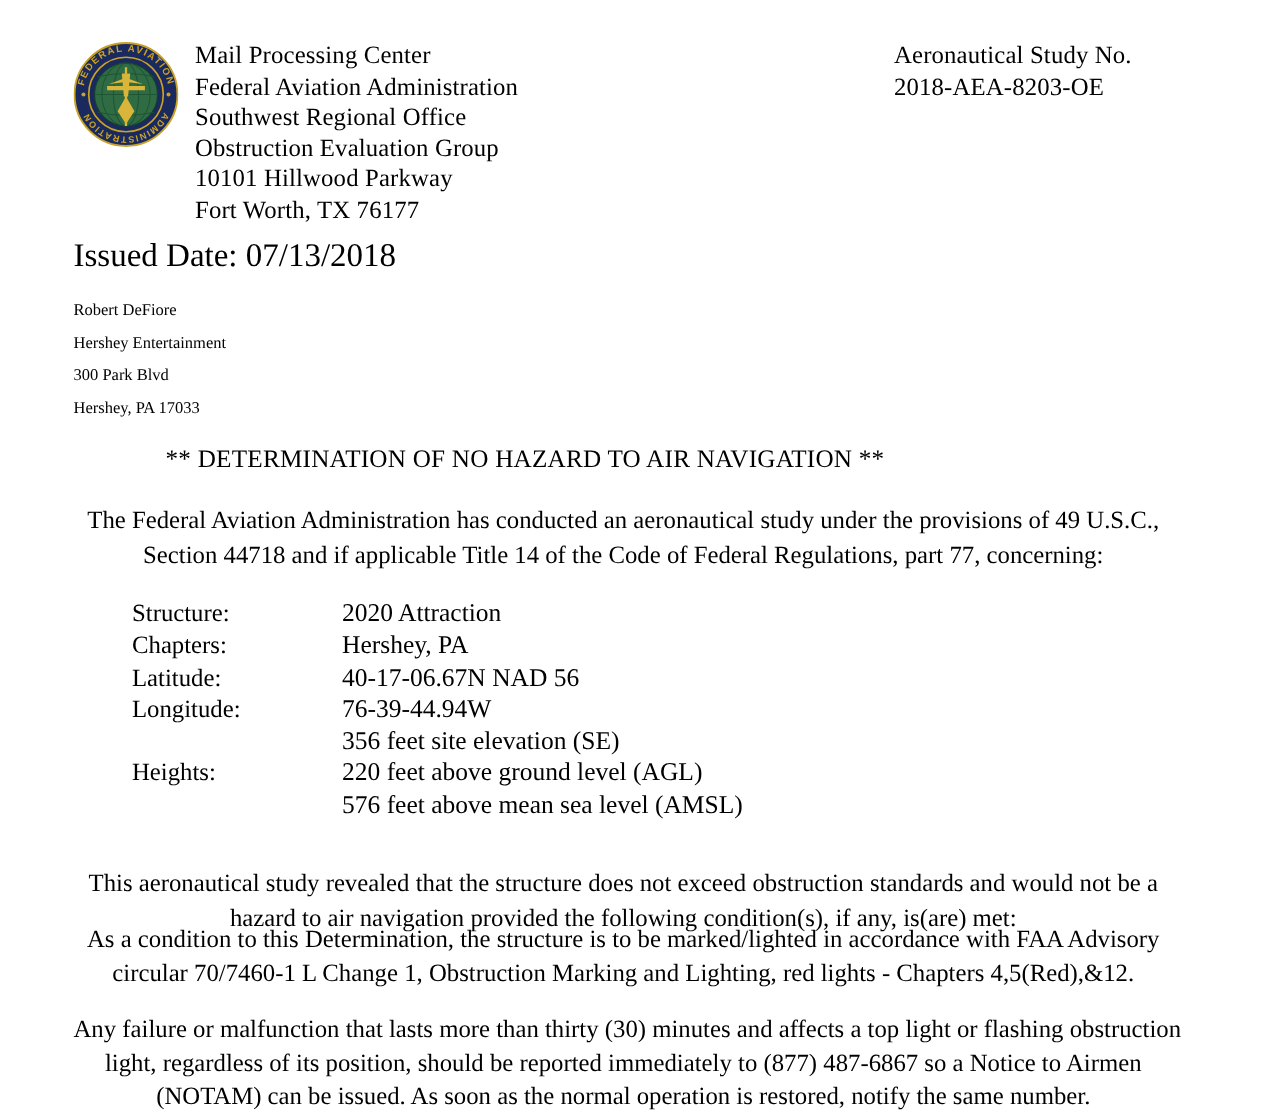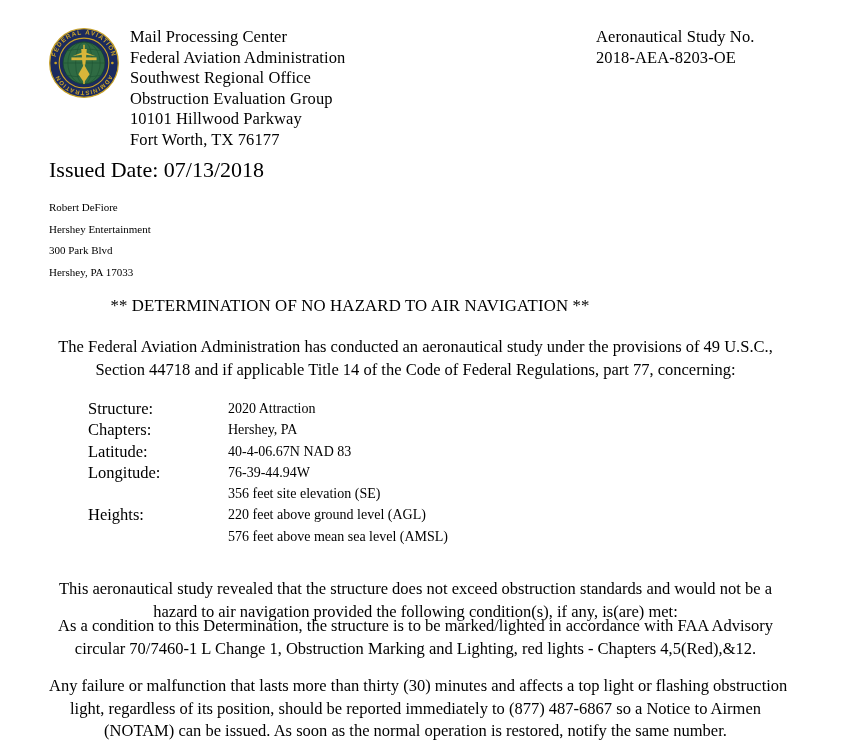--- a/index.html
+++ b/index.html
@@ -142,21 +142,21 @@
     align-items: center;
     line-height: 21.3px;
   }
   .details-label {
     width: 140px;
     flex: 0 0 140px;
     font-size: 16.5px;
     white-space: nowrap;
   }
   .details-value {
-    font-size: 14px;
+    font-size: 17px;
     white-space: nowrap;
   }
   .details-value .sub {
     display: block;
     white-space: nowrap;
   }
 </style>
 </head>
 <body>
 
@@ -244,21 +244,21 @@
       <div class="details-value">2020 Attraction</div>
     </div>
 
     <div class="details-row">
       <div class="details-label">Chapters:</div>
       <div class="details-value">Hershey, PA</div>
     </div>
 
     <div class="details-row">
       <div class="details-label">Latitude:</div>
-      <div class="details-value">40-4-06.67N NAD 83</div>
+      <div class="details-value">40-17-06.67N NAD 56</div>
     </div>
 
     <div class="details-row">
       <div class="details-label">Longitude:</div>
       <div class="details-value">76-39-44.94W</div>
     </div>
 
     <div class="details-row">
       <div class="details-label">Heights:</div>
       <div class="details-value">

